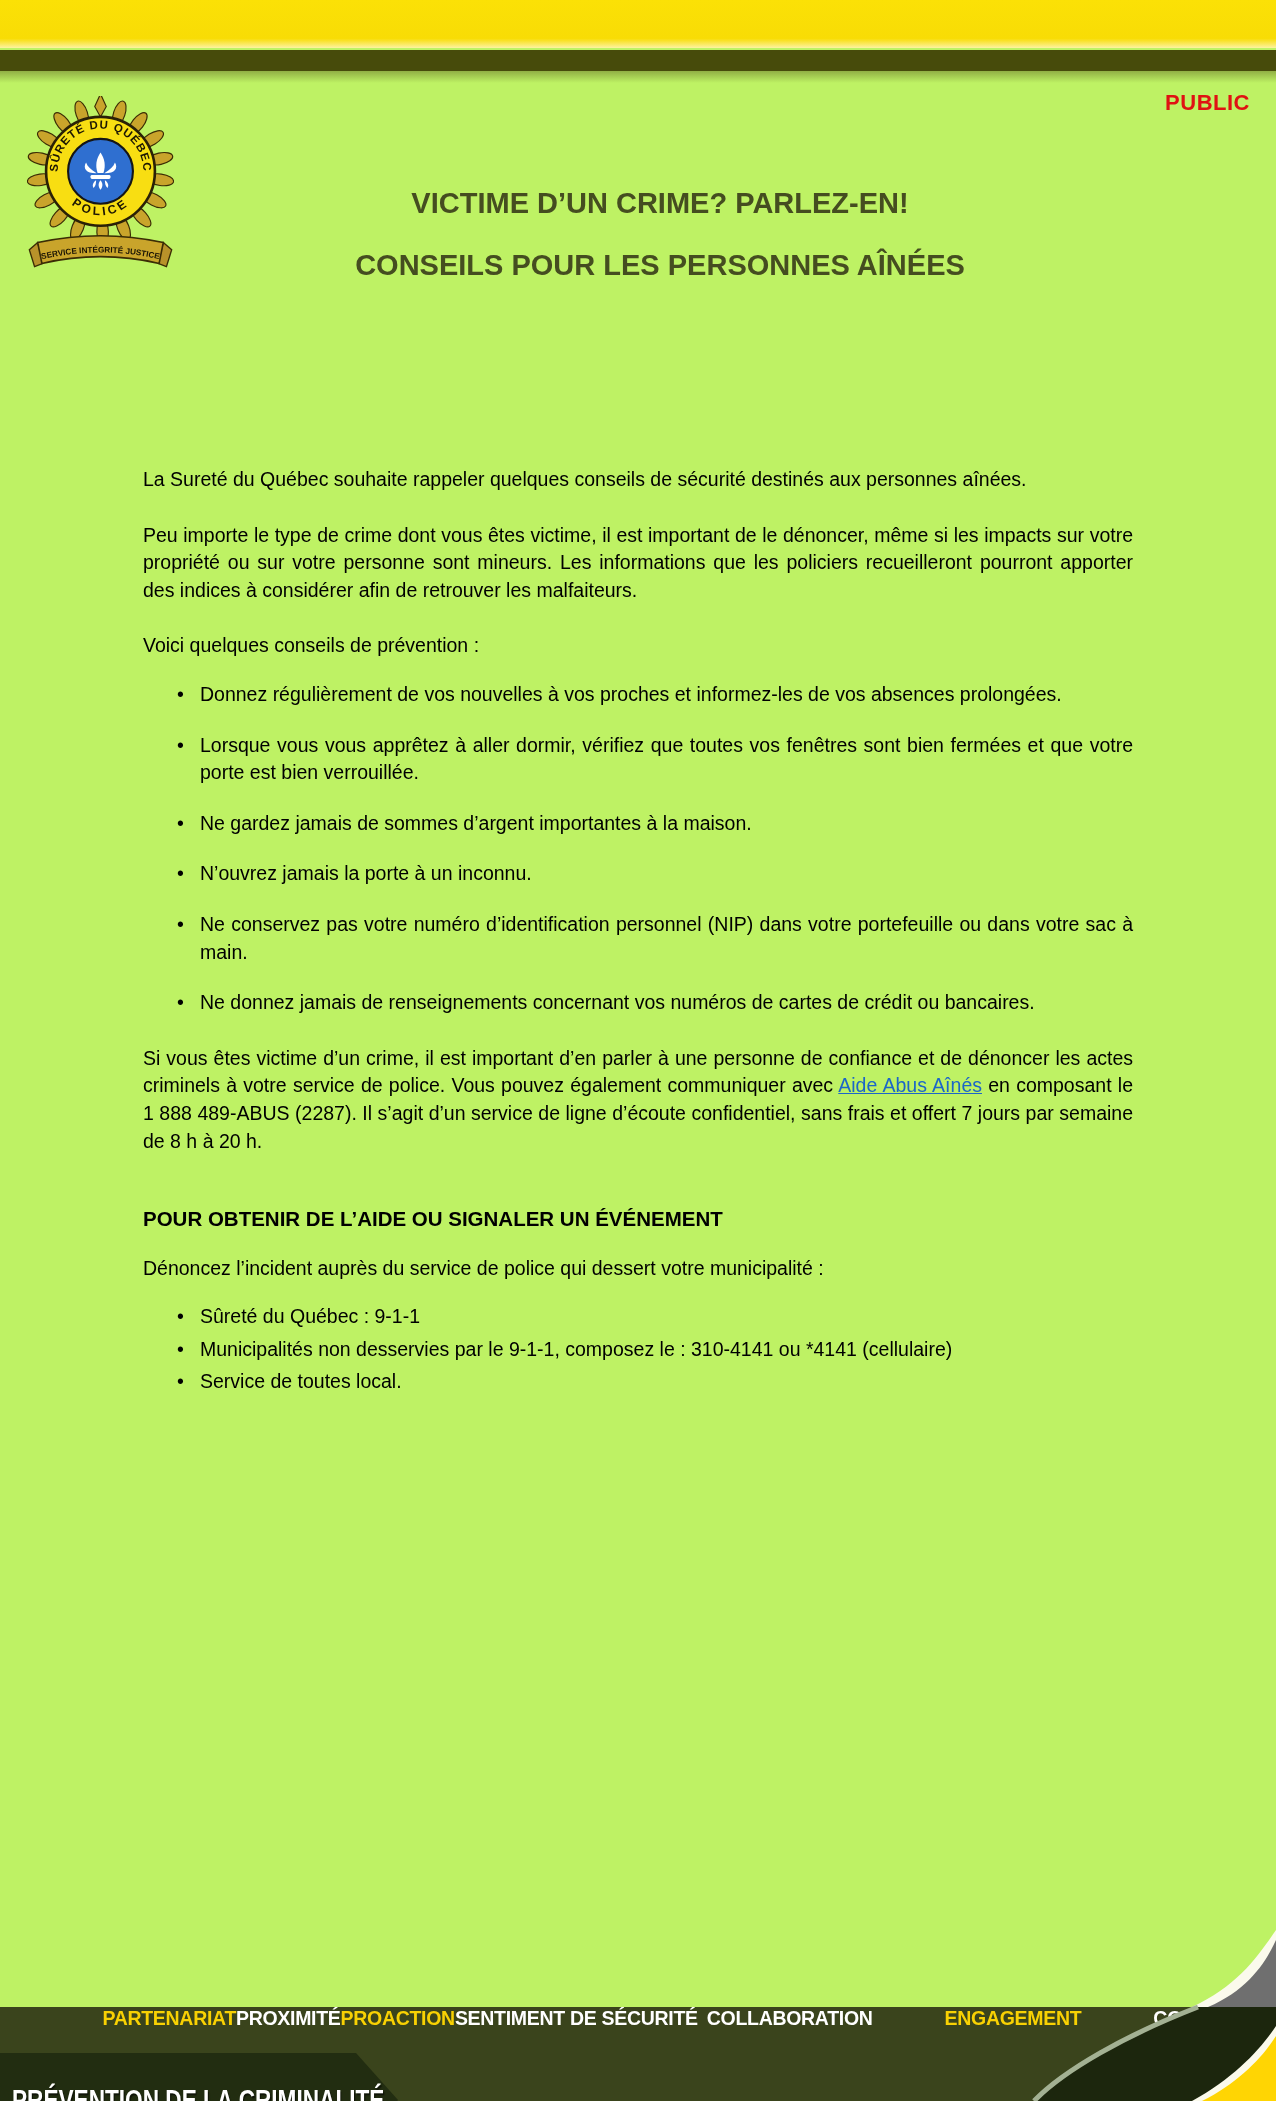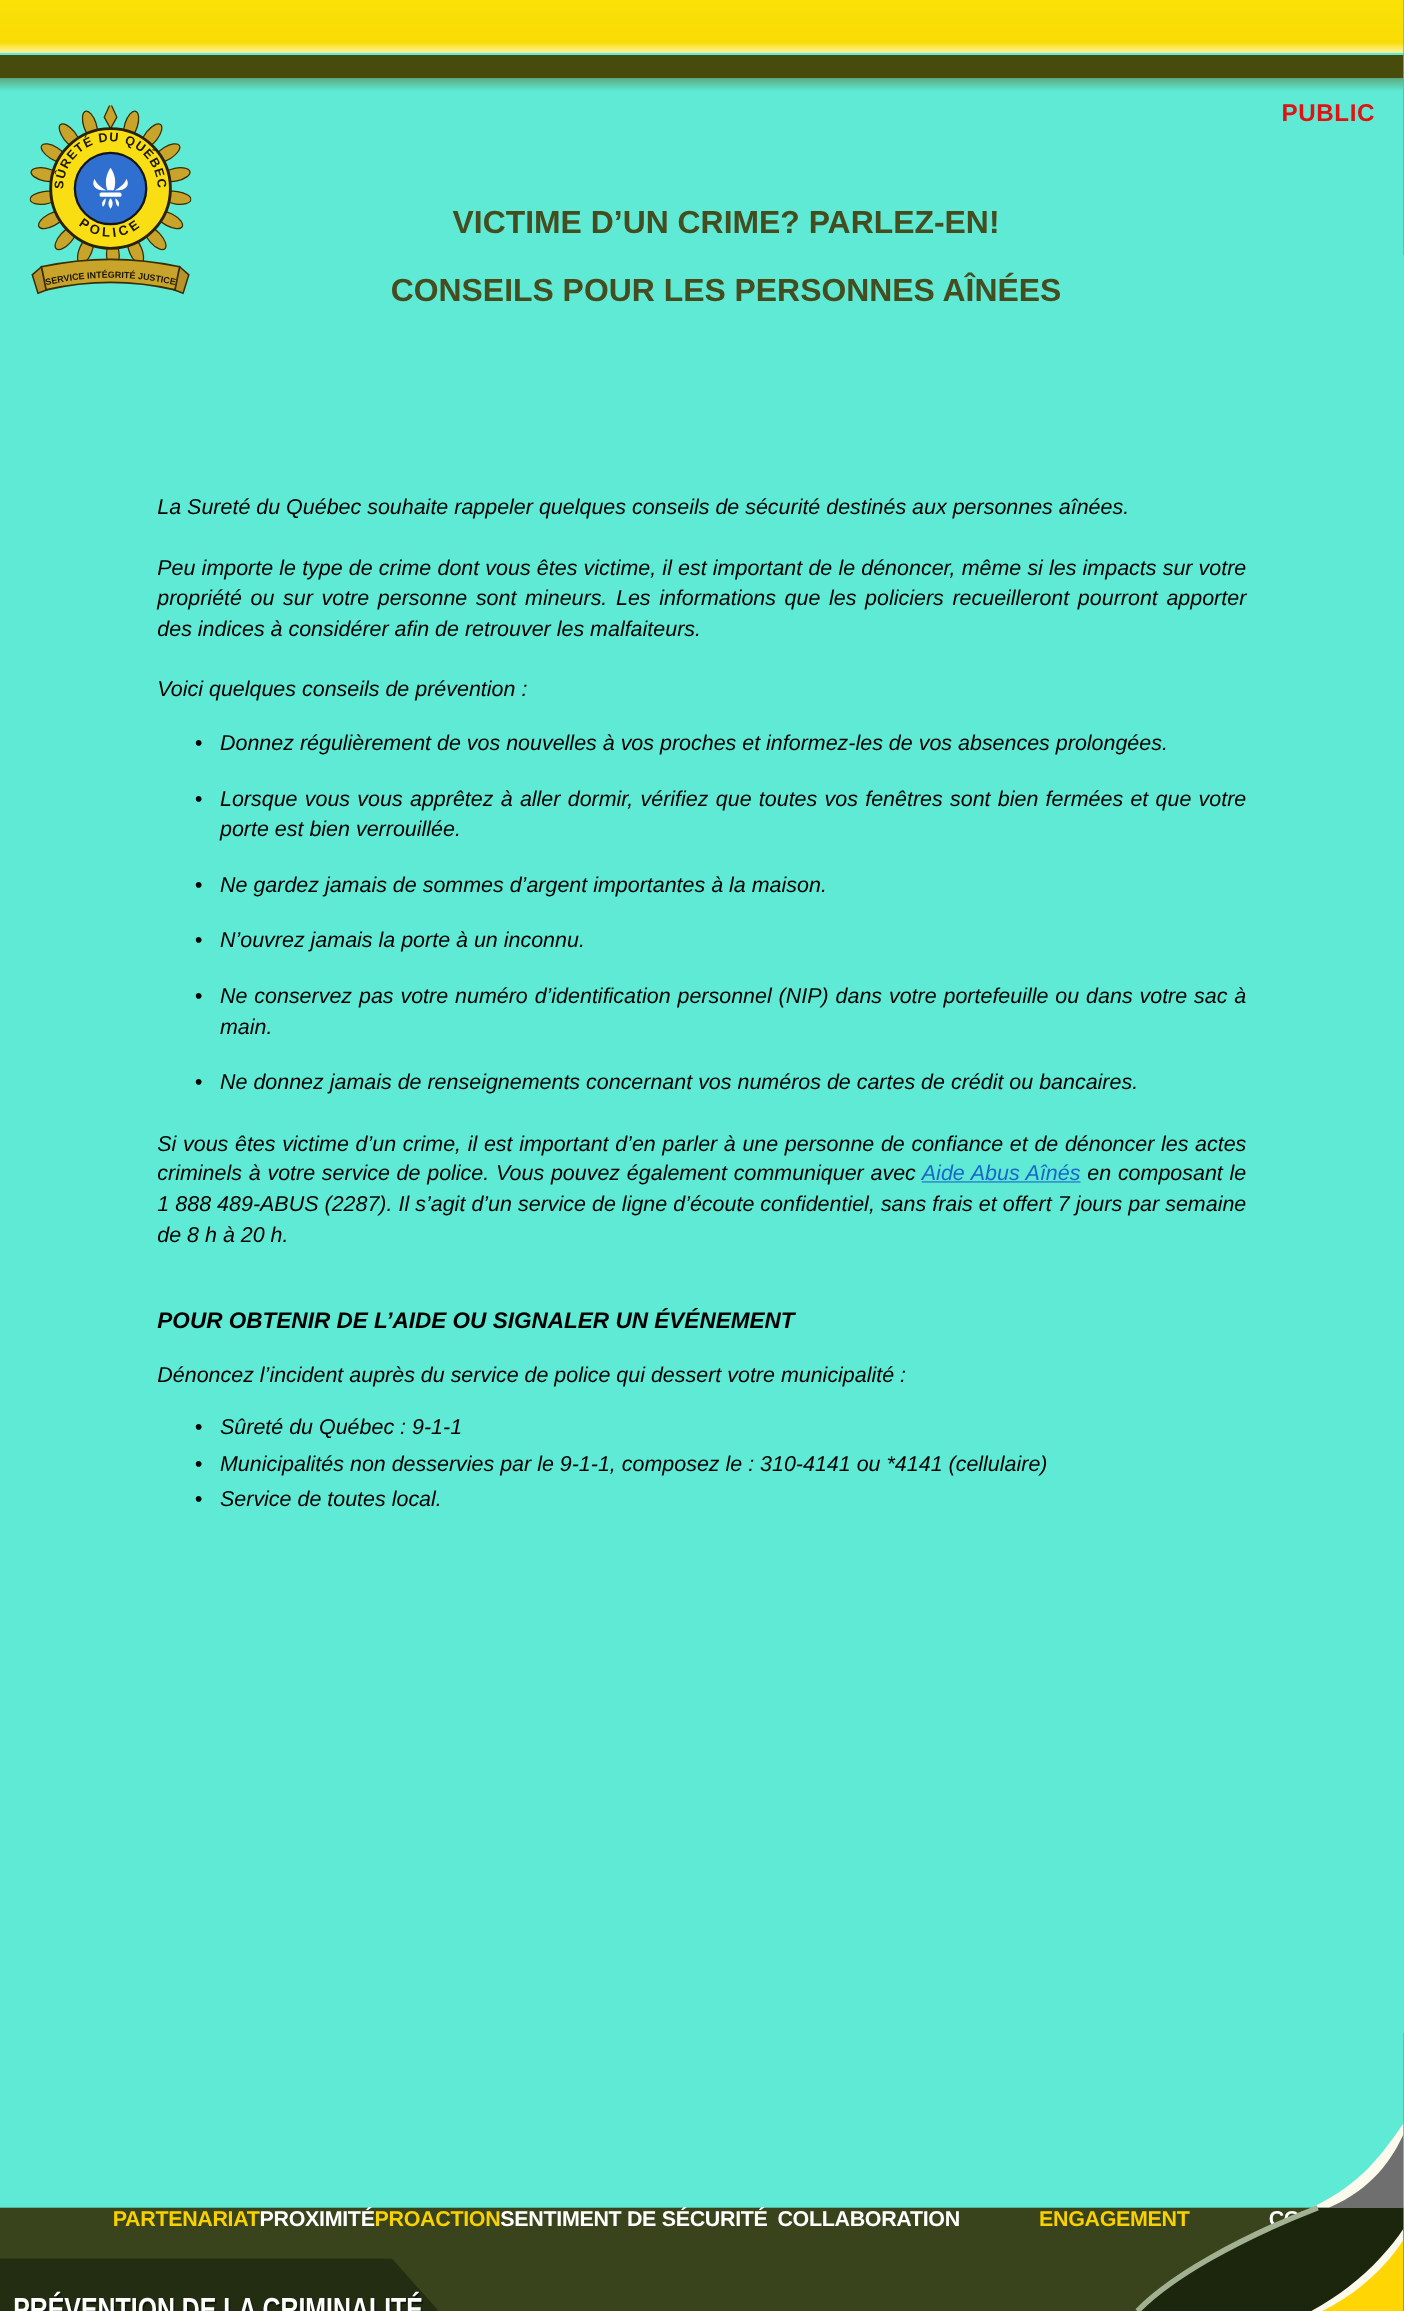--- a/index.html
+++ b/index.html
@@ -1,16 +1,16 @@
 <!DOCTYPE html>
 <html><head>
 <meta charset="utf-8">
 <style>
   html,body{margin:0;padding:0;background:#888;}
-  .page{position:relative;width:1276px;height:2101px;background:#5eead4;margin:0 auto;
+  .page{position:relative;width:1276px;height:2101px;background:#bef264;margin:0 auto;
         font-family:"Liberation Sans", sans-serif;color:#000;overflow:hidden;}
 
   
   .bar-yellow{position:absolute;top:0;left:0;width:100%;height:48px;
               background:linear-gradient(180deg,#fbe106 0%,#f8dc05 80%,#fdf3a0 100%);}
   .bar-olive{position:absolute;top:50px;left:0;width:100%;height:21px;background:#474b0b;}
   .bar-olive::after{content:"";position:absolute;top:100%;left:0;right:0;height:12px;
               background:linear-gradient(rgba(90,94,30,.45),rgba(255,255,255,0));}
 
   .public-label{position:absolute;top:90px;right:26px;font-size:22px;font-weight:bold;
@@ -18,22 +18,22 @@
 
   
   .logo{position:absolute;left:27px;top:96px;width:147px;height:180px;}
 
   
   .title-block{position:absolute;left:210px;top:188px;width:900px;text-align:center;
               color:#454d20;font-weight:bold;font-size:29px;line-height:1.1;}
   .title-line2{margin-top:30px;}
 
   
-  .doc{position:absolute;left:143px;top:448px;width:990px;font-size:19.5px;
-       line-height:27.6px;text-align:justify;font-style:italic;}
+  .doc{position:absolute;left:143px;top:466px;width:990px;font-size:19.5px;
+       line-height:27.6px;text-align:justify;}
   .doc p{margin:0 0 28px 0;}
   .doc .intro{margin-bottom:21px;}
   ul.blist{list-style:none;margin:0 0 28px 0;padding:0;}
   ul.blist li{position:relative;padding-left:57px;margin-bottom:23px;text-align:justify;}
   ul.blist li::before{content:"\2022";position:absolute;left:34px;top:0;}
   ul.blist.tight li{margin-bottom:5px;}
   ul.blist.tight{margin-bottom:0;}
   .doc h2{font-size:20.5px;font-weight:bold;margin:50px 0 22px 0;text-align:left;}
   a.doclink{color:#1b66c9;text-decoration:underline;cursor:pointer;}
 

